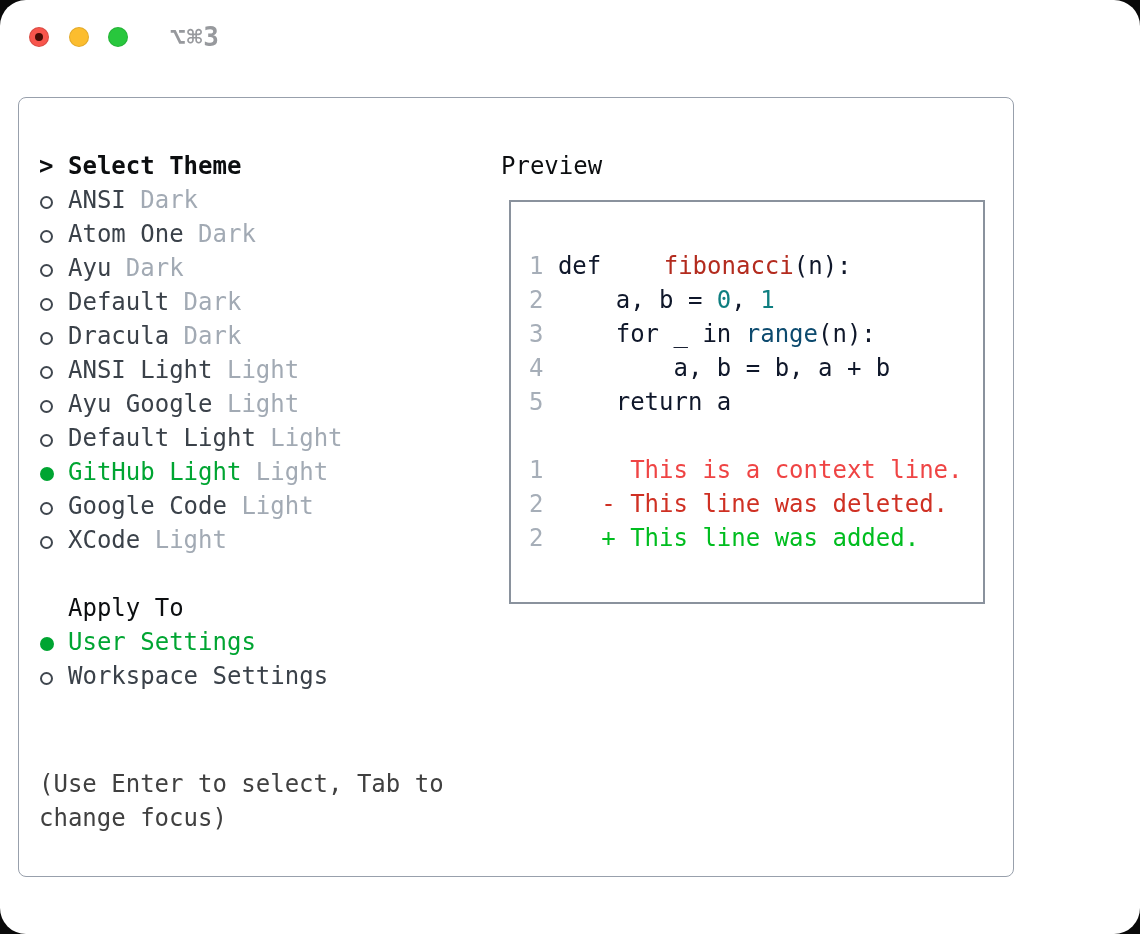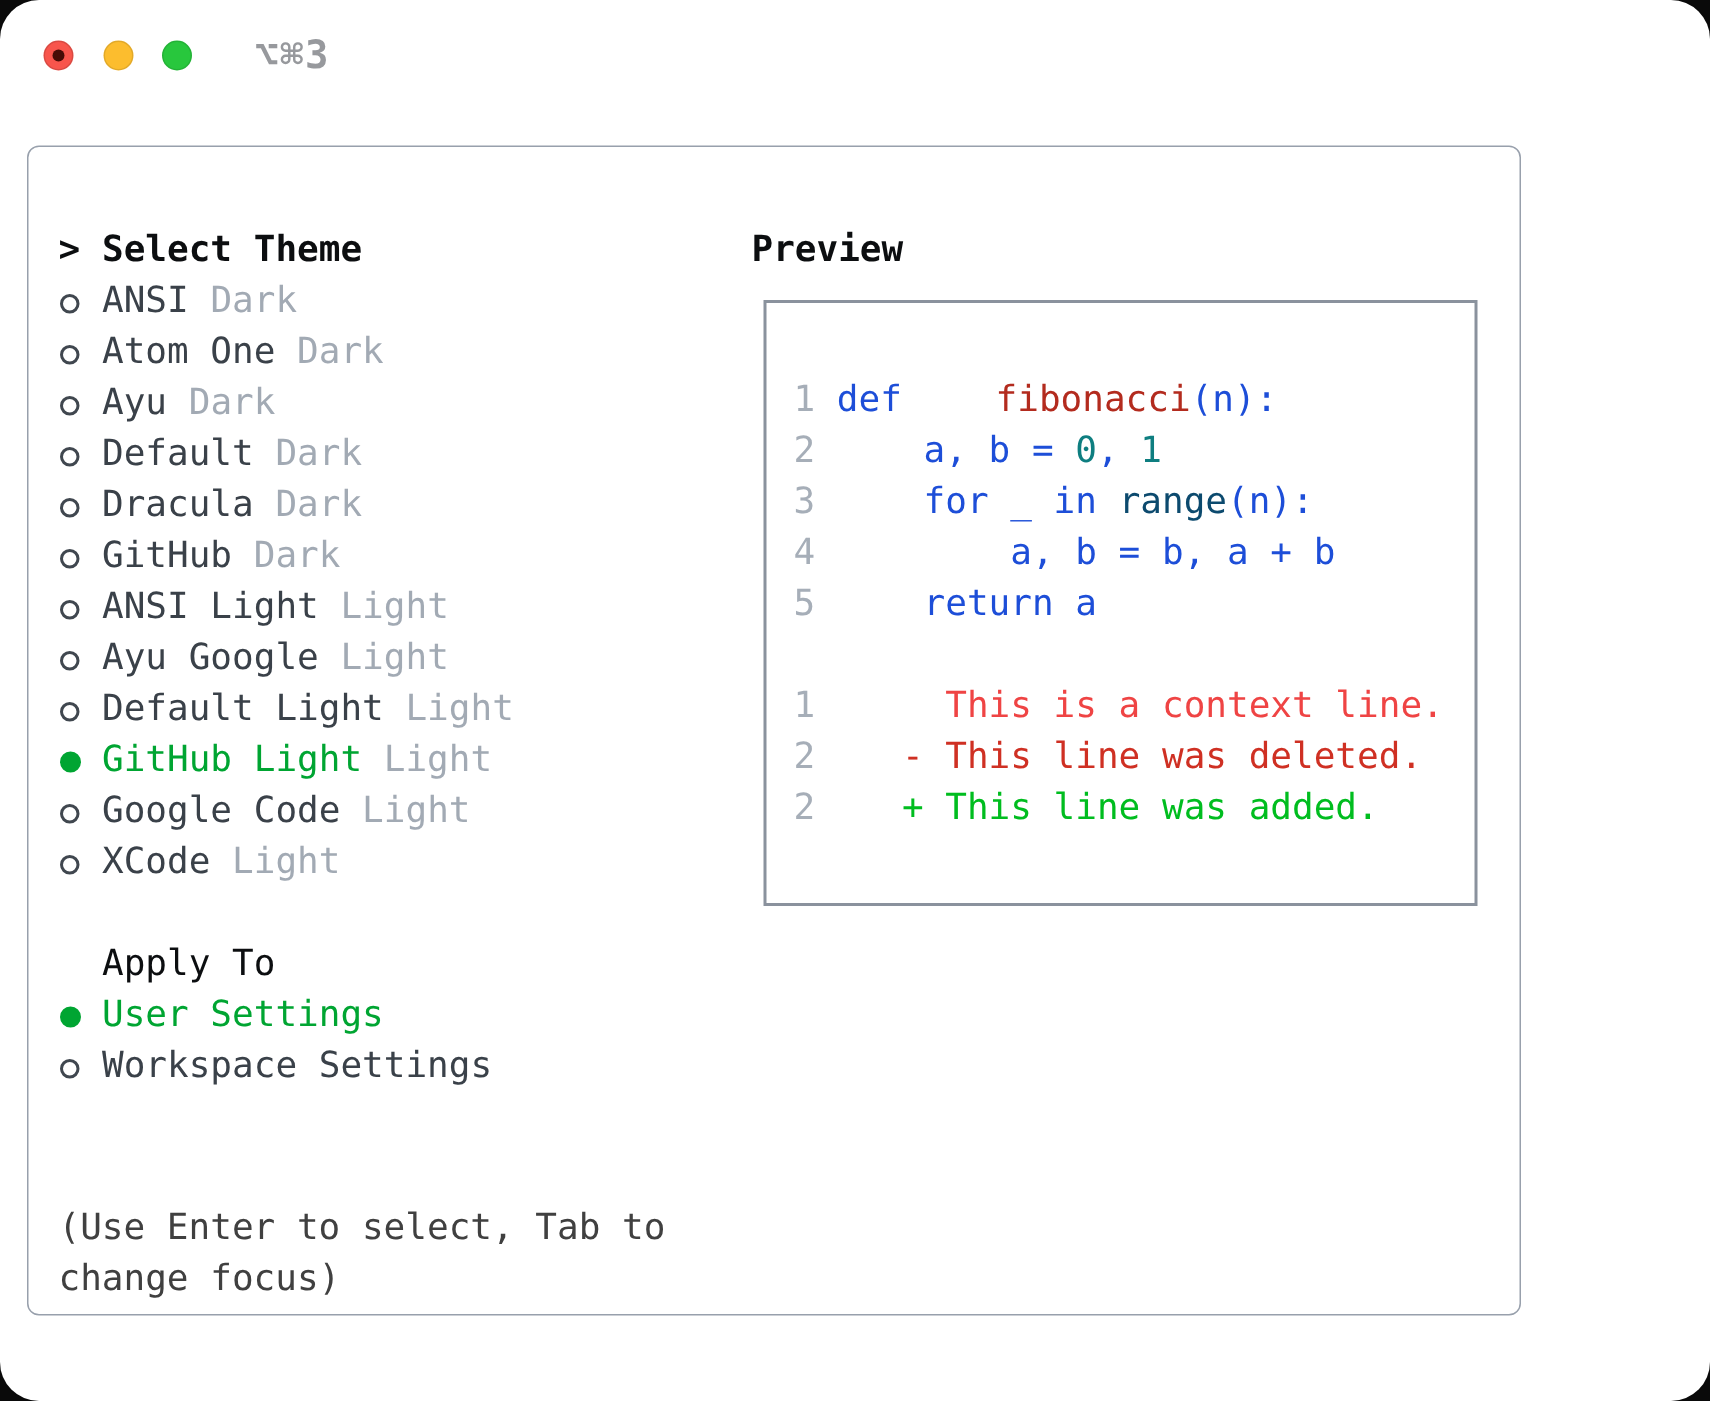--- a/index.html
+++ b/index.html
@@ -55,30 +55,30 @@
   .green{color:#00a532;}
   .variant{color:#a2aab4;text-align:center;}
   .hint{
     color:#404040;white-space:normal;line-height:34px;
     word-wrap:normal;
     margin-top:40px;
   }
   
   .preview-title{
     position:absolute;left:482px;top:51px;height:34px;line-height:34px;
-    font-size:24px;font-weight:bold;color:#0c0e10;white-space:pre;
+    font-size:24px;font-weight:normal;color:#0c0e10;white-space:pre;
   }
   .preview-box{
     position:absolute;left:490px;top:102px;width:476px;height:404px;
     border:2px solid #8a929d;box-sizing:border-box;background:#fff;
     padding:47px 0 0 18px;overflow:hidden;
   }
   .cline{height:34px;line-height:34px;font-size:24px;white-space:pre;}
   .lineno{color:#a6aeb8;}
-  .s-code{color:#1d4ed8;}
+  .s-code{color:#0f172a;}
   .s-func{color:#b32b1e;margin-left:48px;}
   .s-num{color:#0e7e80;}
   .s-builtin{color:#0c4a6e;}
   .s-context{color:#ef4444;}
   .s-deleted{color:#cf3023;}
   .s-added{color:#00bd1f;}
 </style>
 </head>
 <body>
 
@@ -96,21 +96,20 @@
 
       <div class="leftcol">
         <div class="row"><span class="marker prompt">&gt;</span><span class="h">Select Theme</span></div>
 
         <div id="theme-list">
             <div class="row"><span class="marker"><i class="dot"></i></span><span class="name">ANSI</span> <span class="variant">Dark</span></div>
             <div class="row"><span class="marker"><i class="dot"></i></span><span class="name">Atom One</span> <span class="variant">Dark</span></div>
             <div class="row"><span class="marker"><i class="dot"></i></span><span class="name">Ayu</span> <span class="variant">Dark</span></div>
             <div class="row"><span class="marker"><i class="dot"></i></span><span class="name">Default</span> <span class="variant">Dark</span></div>
             <div class="row"><span class="marker"><i class="dot"></i></span><span class="name">Dracula</span> <span class="variant">Dark</span></div>
-            <div class="row"><span class="marker"><i class="dot"></i></span><span class="name">GitHub</span> <span class="variant">Dark</span></div>
             <div class="row"><span class="marker"><i class="dot"></i></span><span class="name">ANSI Light</span> <span class="variant">Light</span></div>
             <div class="row"><span class="marker"><i class="dot"></i></span><span class="name">Ayu Google</span> <span class="variant">Light</span></div>
             <div class="row"><span class="marker"><i class="dot"></i></span><span class="name">Default Light</span> <span class="variant">Light</span></div>
             <div class="row"><span class="marker"><i class="dot filled"></i></span><span class="name green">GitHub Light</span> <span class="variant">Light</span></div>
             <div class="row"><span class="marker"><i class="dot"></i></span><span class="name">Google Code</span> <span class="variant">Light</span></div>
             <div class="row"><span class="marker"><i class="dot"></i></span><span class="name">XCode</span> <span class="variant">Light</span></div>
           </div>
 
         <div class="row blank"></div>
 

